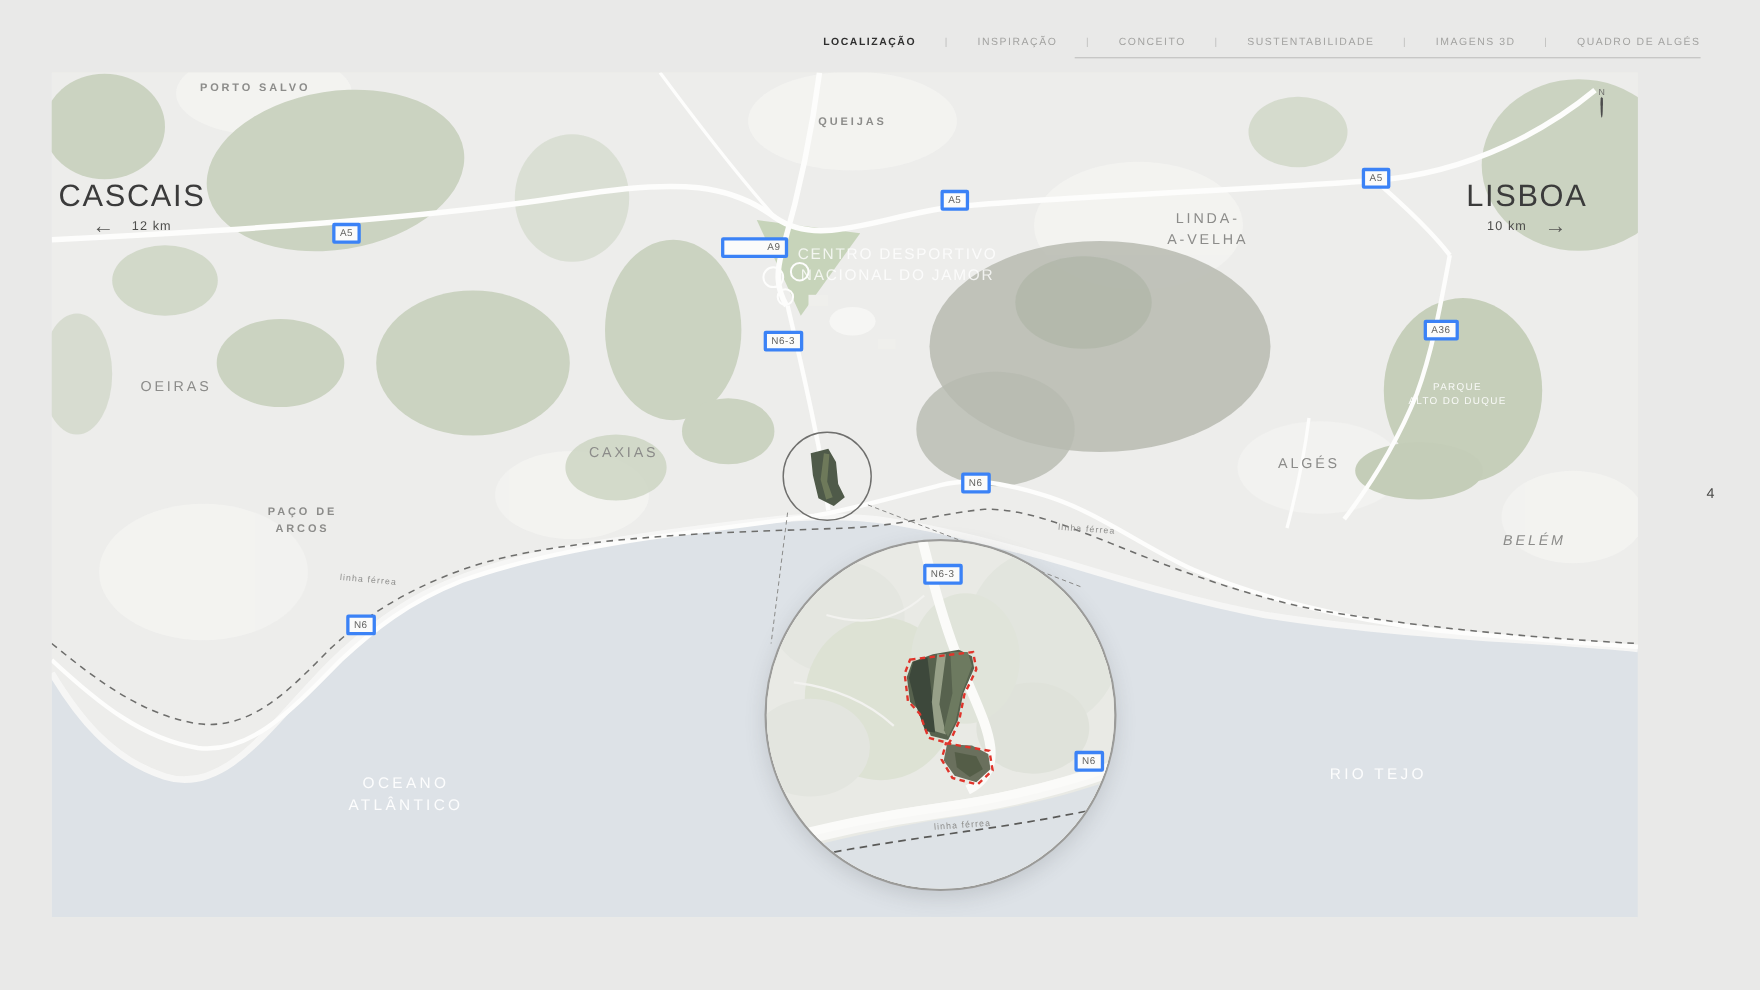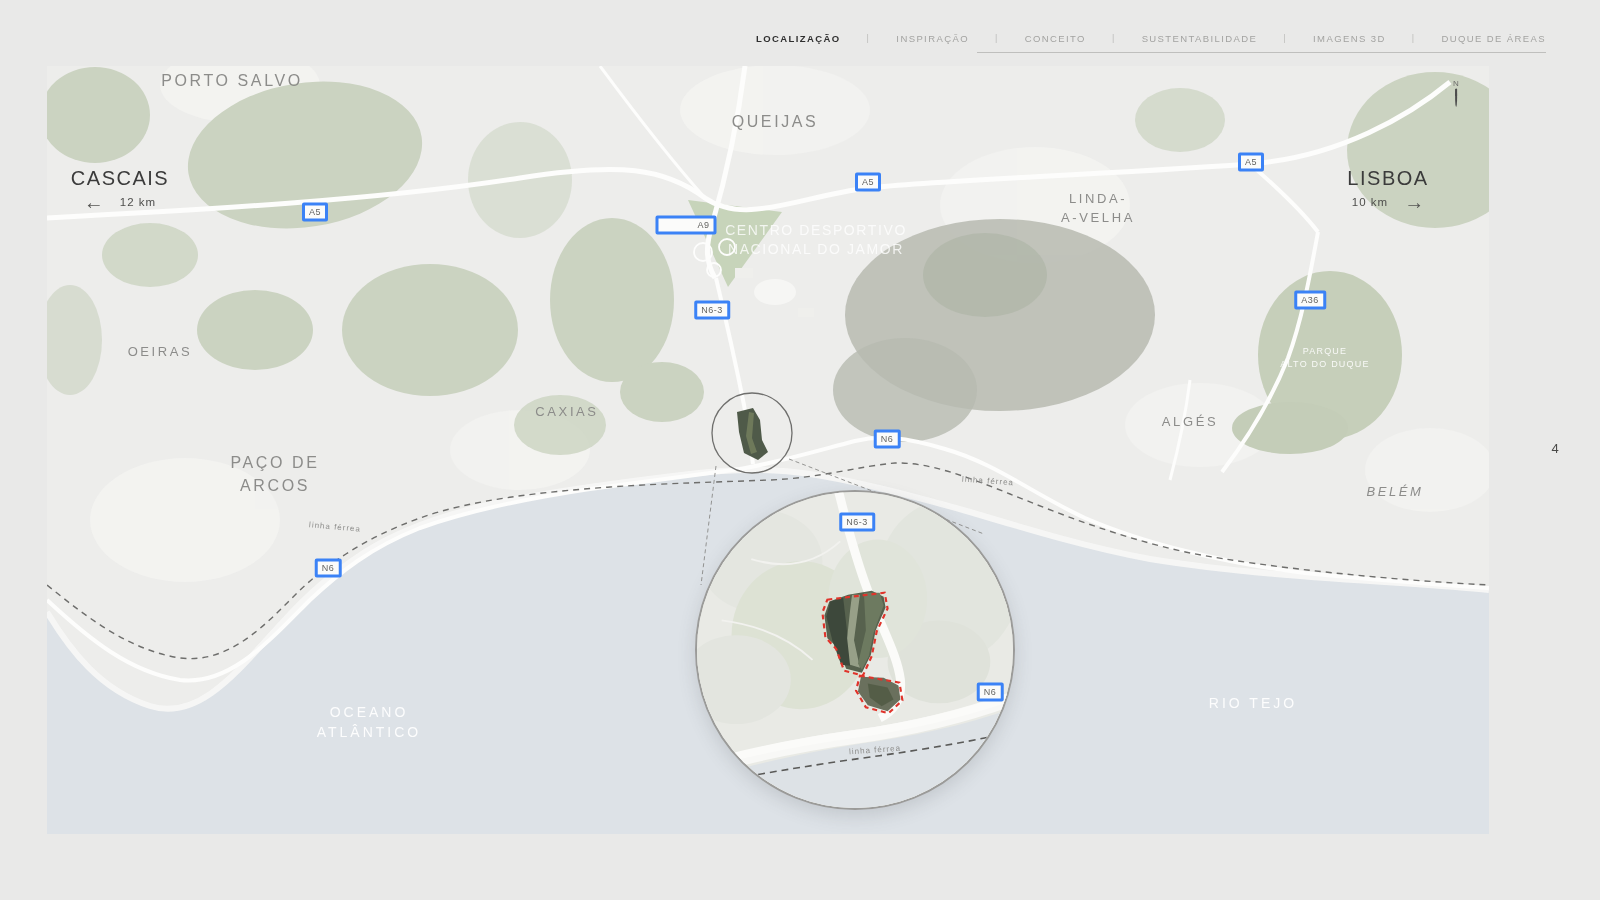--- a/index.html
+++ b/index.html
@@ -14,29 +14,29 @@
   .topnav .nav-sep { color:#bdbdbb; font-size:9px; }
   .nav-rule { position:absolute; top:52px; left:977px; width:569px; height:1px; background:#bfbfbd; }
 
   
   .map { position:absolute; left:47px; top:66px; width:1442px; height:768px; background:#ededeb; }
   .map svg { position:absolute; left:0; top:0; width:100%; height:100%; display:block; }
 
   
   .mlabel { position:absolute; transform:translate(-50%,-50%); color:#8c8c8a; font-size:13px;
             letter-spacing:2.6px; white-space:pre-line; text-align:center; line-height:1.45; }
-  .mlabel.big { font-size:16px; }
+  .mlabel.big { font-size:10px;font-weight:bold; }
   .mlabel.white { color:rgba(255,255,255,.92); }
   .mlabel.faint { color:rgba(255,255,255,.78); font-size:14px; letter-spacing:1.6px; line-height:1.35; }
   .mlabel.tiny  { color:rgba(255,255,255,.88); font-size:9px; letter-spacing:1.2px; line-height:1.4; }
   .mlabel.water { font-size:14px; letter-spacing:3px; }
 
   
   .city { position:absolute; transform:translate(-50%,-50%); text-align:center; color:#3b3b3b; }
-  .city .cname { font-size:20px; letter-spacing:1.5px;margin-top:12px; }
+  .city .cname { font-size:28px; letter-spacing:1.5px;margin-top:12px; }
   .city .crow  { display:flex; align-items:center; justify-content:center; gap:16px; margin-top:2px; }
   .city .arrow { font-size:20px; font-weight:300; color:#555553; line-height:1; }
   .city .dist  { font-size:11.5px; letter-spacing:1px; color:#4e4e4c; }
 
   
   .badge { position:absolute; transform:translate(-50%,-50%); background:#fbfbfa; border:3px solid #3b82f6;
            color:#646462; font-size:9px; letter-spacing:.5px; padding:1px 4px; border-radius:2px; line-height:1.2; }
 
   .rail-label { position:absolute; font-size:8px; color:#8e8e8c; letter-spacing:1px; }
 
@@ -66,21 +66,21 @@
     <span class="nav-item active">LOCALIZAÇÃO</span>
     <span class="nav-sep">|</span>
     <span class="nav-item">INSPIRAÇÃO</span>
     <span class="nav-sep">|</span>
     <span class="nav-item">CONCEITO</span>
     <span class="nav-sep">|</span>
     <span class="nav-item">SUSTENTABILIDADE</span>
     <span class="nav-sep">|</span>
     <span class="nav-item">IMAGENS 3D</span>
     <span class="nav-sep">|</span>
-    <span class="nav-item">DUQUE DE ÁREAS</span>
+    <span class="nav-item">QUADRO DE ALGÉS</span>
   </nav>
   <div class="nav-rule"></div>
 
   <div class="map">
     <svg viewBox="47 66 1442 768" preserveAspectRatio="none">
 
       <rect x="47" y="66" width="1442" height="768" fill="#ededeb"></rect>
 
       <g fill="#f3f3f1" opacity="0.85">
         <ellipse cx="240" cy="85" rx="80" ry="38"></ellipse>
@@ -175,21 +175,21 @@
   </div>
   <div class="city" style="left:1388px; top:183px;">
     <div class="cname">LISBOA</div>
     <div class="crow">
       <span class="dist">10 km</span>
       <span class="arrow">→</span>
     </div>
   </div>
 
   <div class="mlabel big" style="left:232px;  top:81px;">PORTO SALVO</div>
-  <div class="mlabel big" style="left:775px;  top:122px;">QUEIJAS</div>
+  <div class="mlabel big" style="left:775px;  top:112px;">QUEIJAS</div>
   <div class="mlabel" style="left:1050px; top:209px;margin-left:48px;">LINDA-
 A-VELHA</div>
   <div class="mlabel faint" style="left:816px;  top:240px;">CENTRO DESPORTIVO
 NACIONAL DO JAMOR</div>
   <div class="mlabel" style="left:160px;  top:352px;">OEIRAS</div>
   <div class="mlabel" style="left:523px;  top:412px;margin-left:44px;">CAXIAS</div>
   <div class="mlabel big" style="left:275px;  top:474px;">PAÇO DE
 ARCOS</div>
   <div class="mlabel" style="left:1190px; top:422px;">ALGÉS</div>
   <div class="mlabel tiny" style="left:1325px; top:358px;">PARQUE

